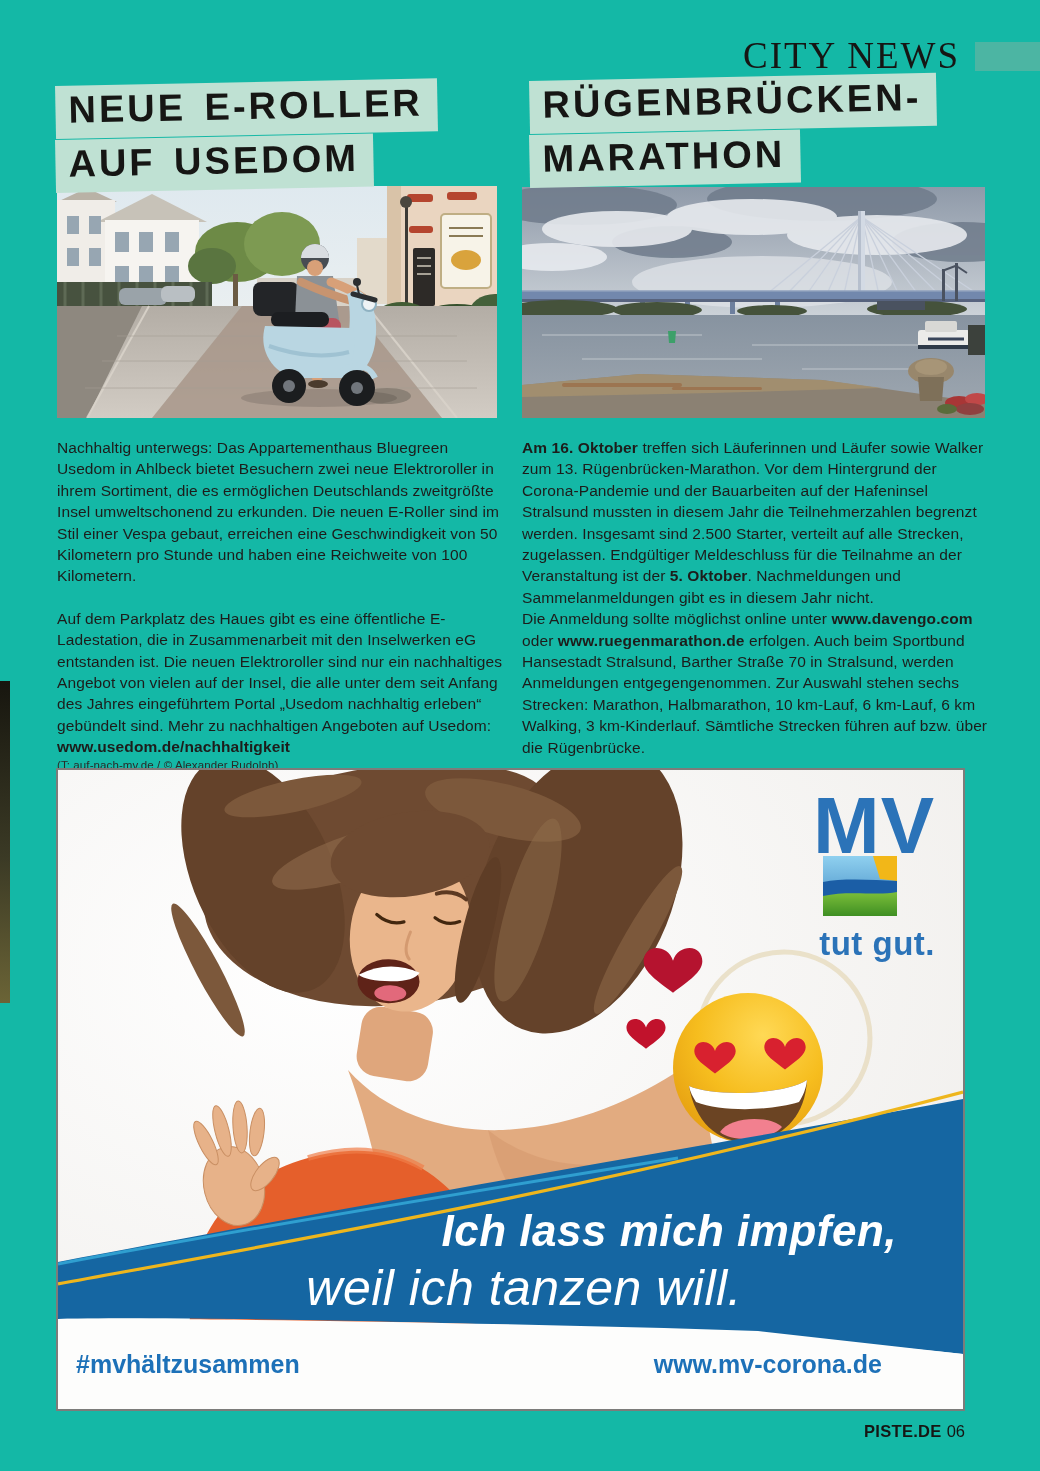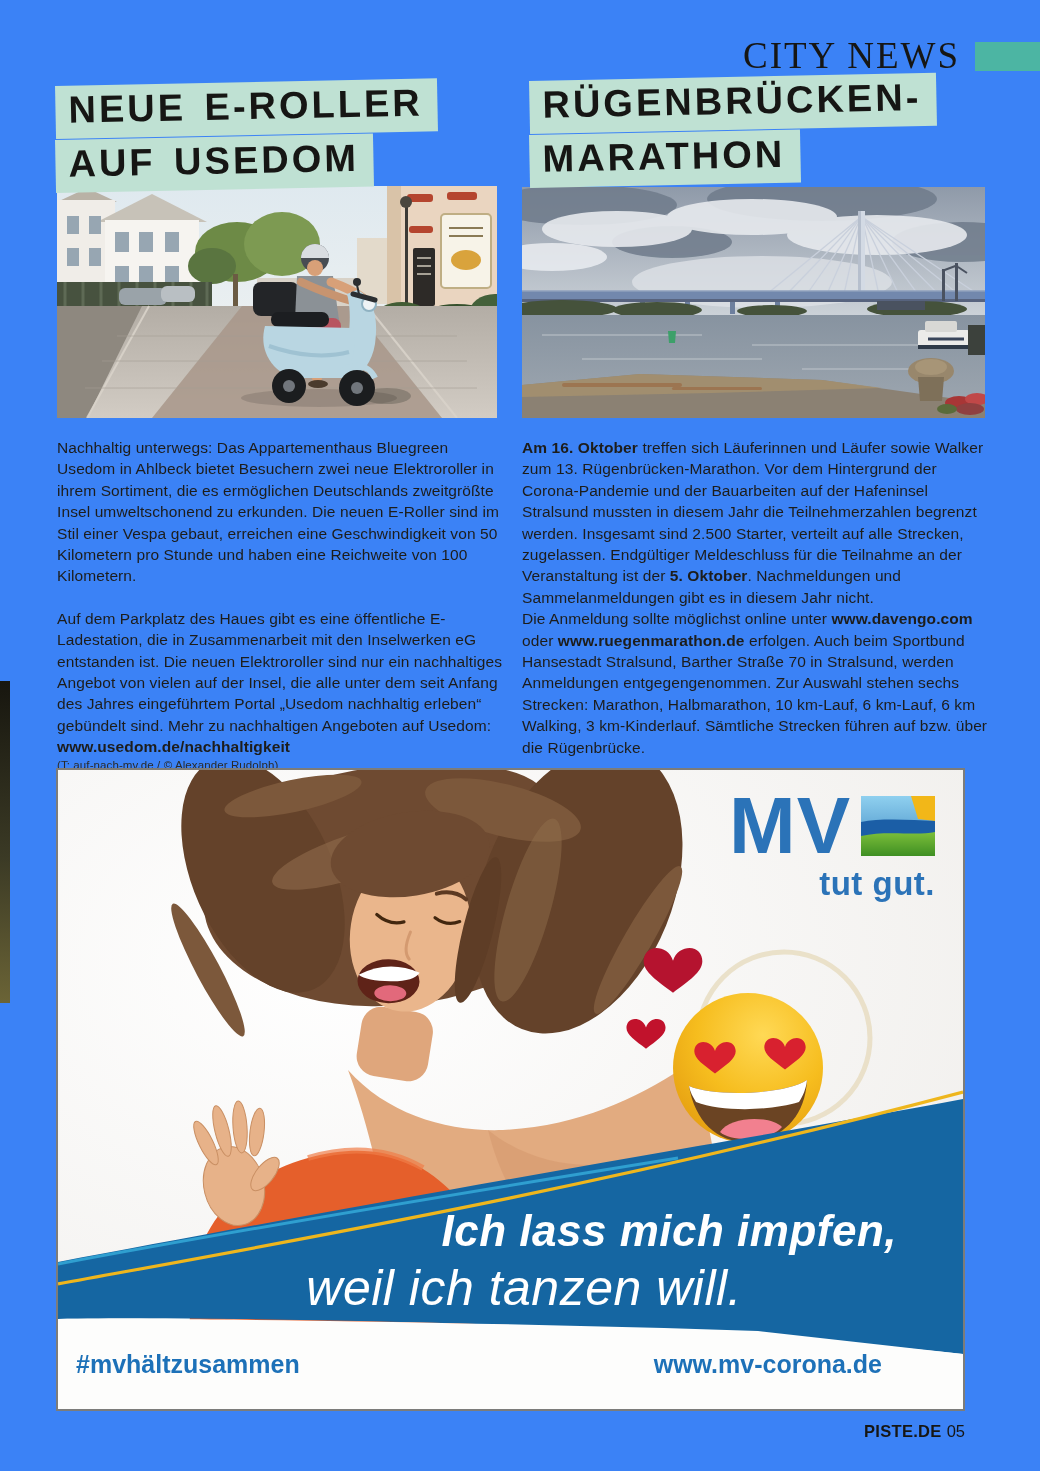--- a/index.html
+++ b/index.html
@@ -1,16 +1,16 @@
 <!DOCTYPE html>
 <html><head>
 <meta charset="utf-8">
 <style>
   html,body{margin:0;padding:0;background:#ffffff;}
-  #page{position:relative;width:1040px;height:1471px;background:#3b82f6;overflow:hidden;
+  #page{position:relative;width:1040px;height:1471px;background:#14b8a6;overflow:hidden;
         font-family:"Liberation Sans","DejaVu Sans",sans-serif;color:#1d1d1b;}
 
   
   .city-news{position:absolute;top:34px;right:80px;font-family:"Liberation Serif","DejaVu Serif",serif;
              font-size:37px;letter-spacing:2px;color:#161614;}
   .teal-bar{position:absolute;left:975px;top:42px;width:65px;height:29px;background:#4cb5a3;}
 
   
   .edge-strip{position:absolute;left:0;top:681px;width:10px;height:322px;
               background:linear-gradient(to bottom,#17160f,#3b3a25 55%,#6b6436);}
@@ -37,21 +37,21 @@
   .body p{margin:0;}
   .body p.gap{margin-top:21px;}
   .body b{font-weight:700;}
   .credit{font-size:11.5px;line-height:15px;margin-top:5px;color:#2a2a28;}
 
   
   .ad{position:absolute;left:56px;top:768px;width:909px;height:643px;box-sizing:border-box;
       border:2px solid #7c7c7a;background:#faf9f8;overflow:hidden;}
   .ad-art{position:absolute;left:0;top:0;width:905px;height:639px;}
   .mv-logo{position:absolute;right:28px;top:26px;display:flex;flex-direction:column;align-items:flex-end;z-index:4;}
-  .mv-row{display:flex;align-items:flex-start;}
+  .mv-row{display:flex;align-items:flex-start;flex-direction:column;}
   .mv-text{font-size:80px;font-weight:800;line-height:60px;color:#2b73b8;letter-spacing:1px;}
   .mv-square{width:74px;height:60px;margin-left:10px;display:inline-block;}
   .mv-tagline{font-size:33px;font-weight:700;color:#2b73b8;margin-top:9px;letter-spacing:0.5px;}
   .slogan1{position:absolute;right:66px;top:436px;z-index:4;color:#ffffff;
            font-size:44px;font-weight:800;font-style:italic;letter-spacing:0.5px;}
   .slogan2{position:absolute;right:221px;top:489px;z-index:4;color:#ffffff;
            font-size:50px;font-weight:400;font-style:italic;letter-spacing:0.5px;}
   .hashtag{position:absolute;left:18px;top:580px;z-index:4;color:#1d71b8;font-size:25px;font-weight:700;}
   .ad-url{position:absolute;right:81px;top:580px;z-index:4;color:#1d71b8;font-size:25px;font-weight:700;text-align:center;}
 
@@ -407,16 +407,16 @@
       <div class="mv-tagline">tut gut.</div>
     </div>
 
     <div class="slogan1">Ich lass mich impfen,</div>
     <div class="slogan2">weil ich tanzen will.</div>
     <div class="hashtag">#mvhältzusammen</div>
     <div class="ad-url">www.mv-corona.de</div>
   </div>
 
   <div class="footer">
-    <span class="brand">PISTE.DE</span><span class="pagenum">05</span>
+    <span class="brand">PISTE.DE</span><span class="pagenum">06</span>
   </div>
 
 </div>
 
 </body></html>

